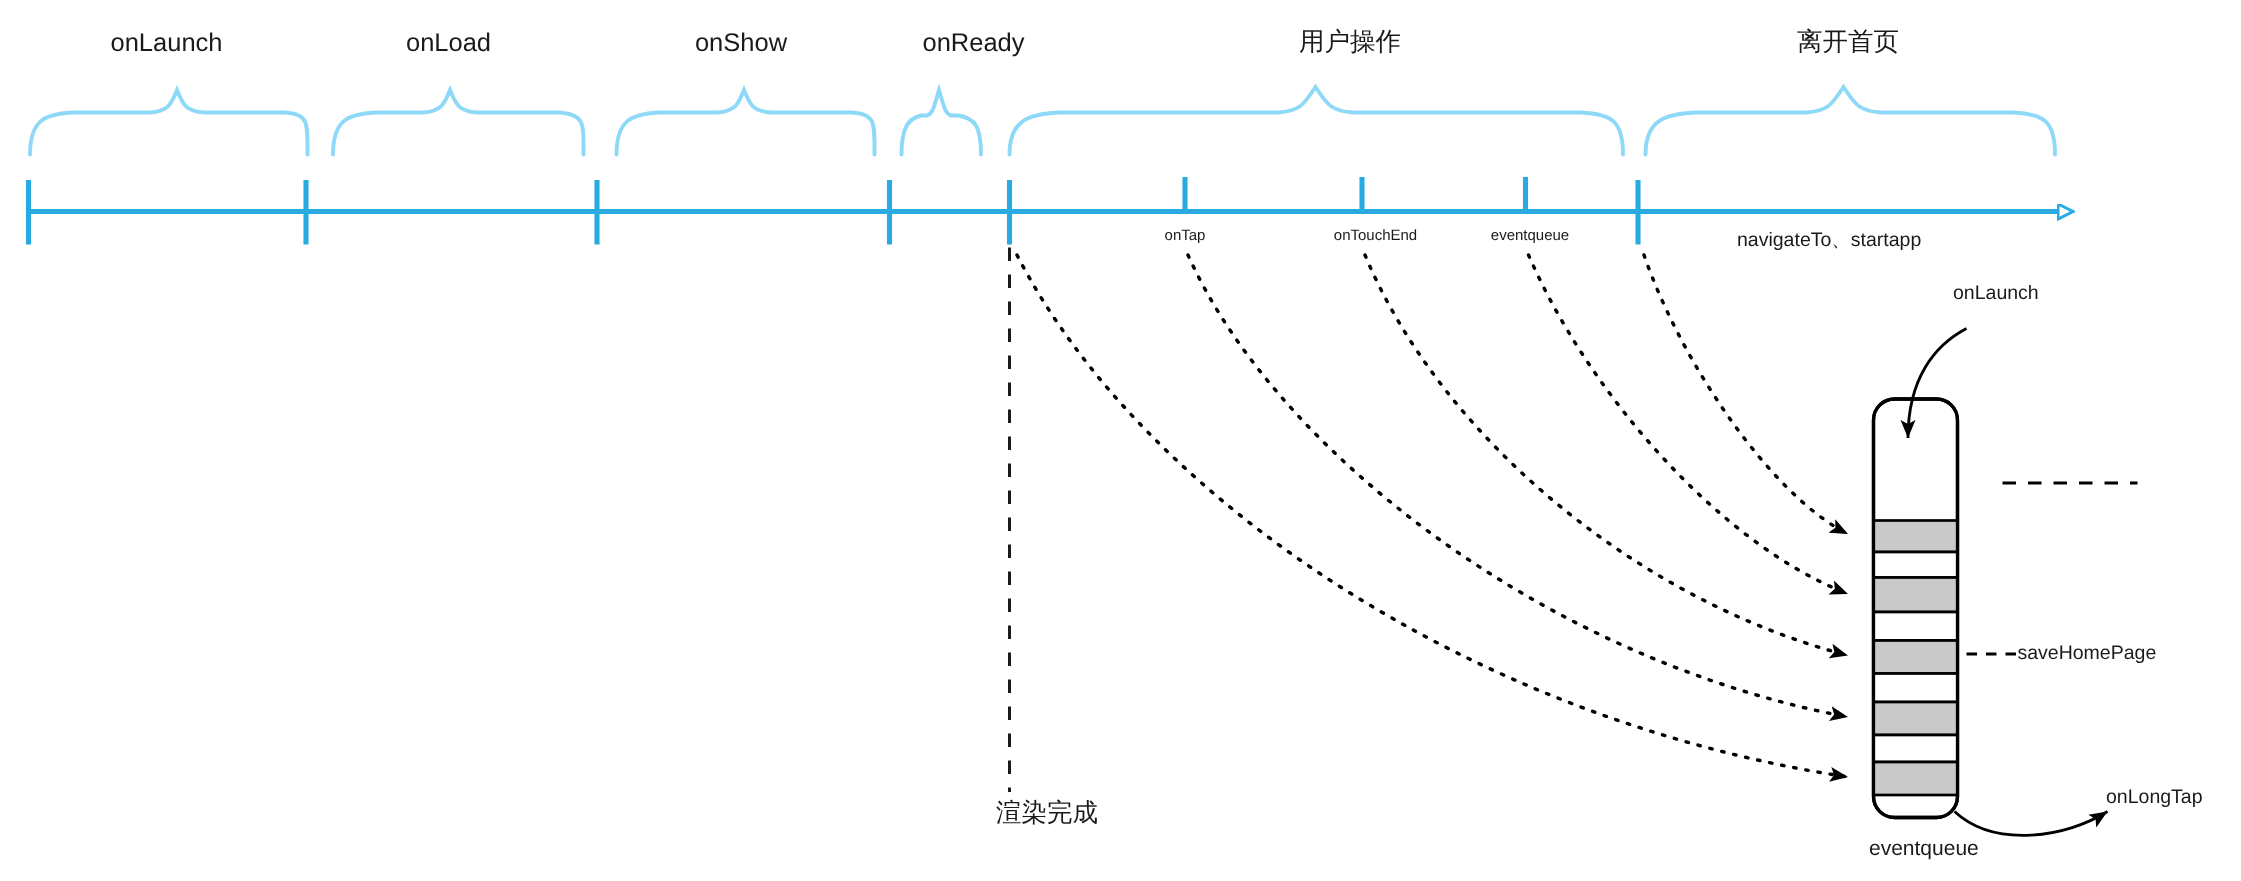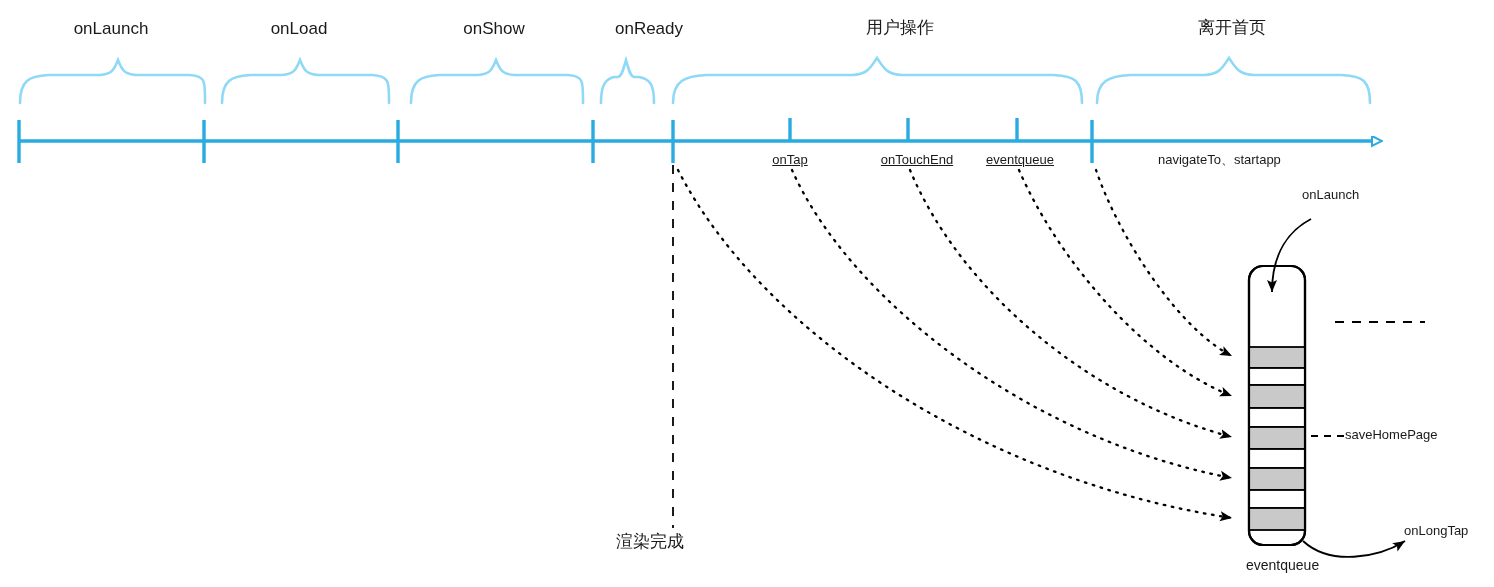--- a/index.html
+++ b/index.html
@@ -14,21 +14,21 @@
   .lbl{
     position:absolute;
     font-family:"Liberation Sans","DejaVu Sans",sans-serif;
     color:#1a1a1a;
     white-space:nowrap;
     line-height:1;
     user-select:none;
   }
   .lbl-phase{font-size:17px;transform:translateX(-50%);}
   .lbl-cn{font-size:17px;transform:translateX(-50%);}
-  .lbl-evt{font-size:13px;transform:translateX(-50%);text-decoration:underline;}
+  .lbl-evt{font-size:10px;transform:translateX(-50%);}
   .lbl-nav{font-size:13px;}
   .lbl-small{font-size:13px;}
   .lbl-q{font-size:14px;text-align:right;}
 </style>
 </head>
 <body>
 
 <div id="stage">
 
   <svg id="diagram" viewBox="0 0 1494 587">
@@ -121,20 +121,20 @@
   <div class="lbl lbl-phase" style="left:625px;top:20px;margin-left:24px;">onReady</div>
   <div class="lbl lbl-cn" style="left:880px;top:19px;margin-left:20px;">用户操作</div>
   <div class="lbl lbl-cn" style="left:1232px;top:19px;">离开首页</div>
 
   <div class="lbl lbl-evt" style="left:790px;top:153px;">onTap</div>
   <div class="lbl lbl-evt" style="left:917px;top:153px;">onTouchEnd</div>
   <div class="lbl lbl-evt" style="left:1020px;top:153px;">eventqueue</div>
 
   <div class="lbl lbl-nav" style="left:1158px;top:153px;">navigateTo、startapp</div>
 
-  <div class="lbl lbl-cn" style="left:650px;top:533px;">渲染完成</div>
+  <div class="lbl lbl-cn" style="left:698px;top:533px;">渲染完成</div>
 
   <div class="lbl lbl-small" style="left:1302px;top:188px;">onLaunch</div>
   <div class="lbl lbl-small" style="left:1345px;top:428px;">saveHomePage</div>
   <div class="lbl lbl-small" style="left:1404px;top:524px;">onLongTap</div>
   <div class="lbl lbl-q" style="left:1246px;top:558px;">eventqueue</div>
 
 </div>
 
 </body></html>

